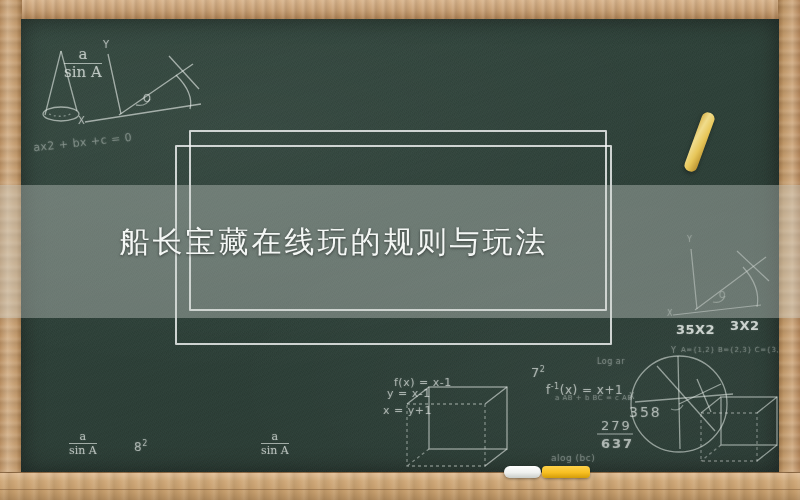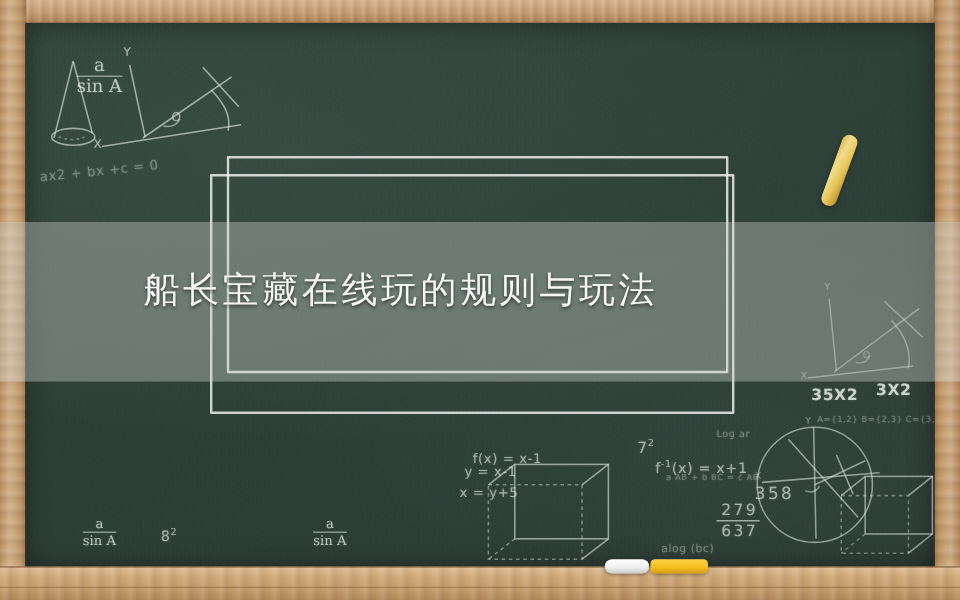--- a/index.html
+++ b/index.html
@@ -216,21 +216,21 @@
           <rect x="408" y="368" width="78" height="62"></rect>
           <rect x="386" y="385" width="78" height="62" stroke-dasharray="3 3" opacity="0.75"></rect>
           <path d="M408 368 L386 385"></path>
           <path d="M486 368 L464 385"></path>
           <path d="M486 430 L464 447"></path>
           <path d="M408 430 L386 447" stroke-dasharray="3 3" opacity="0.75"></path>
         </g>
       </svg>
       <div class="chalk-text" style="left:373px; top:357px; font-size:11px;">f(x) = x-1</div>
       <div class="chalk-text" style="left:366px; top:368px; font-size:11px;">y = x-1</div>
-      <div class="chalk-text" style="left:362px; top:385px; font-size:11px;">x = y+5</div>
+      <div class="chalk-text" style="left:362px; top:385px; font-size:11px;">x = y+1</div>
       <div class="chalk-text" style="left:510px; top:346px; font-size:13px;">
         <span>7</span><sup style="font-size:8px;">2</sup>
       </div>
       <div class="chalk-text faint" style="left:534px; top:375px; font-size:7px;">a AB + b BC = c AB</div>
       <div class="frac" style="left:48px; top:412px; font-size:11px;">
         <span class="num">a</span>
         <span class="bar"></span>
         <span class="den">sin A</span>
       </div>
       <div class="chalk-text" style="left:113px; top:420px; font-size:12px;">
@@ -267,21 +267,21 @@
 
         <g stroke="rgba(232,238,234,0.62)" stroke-width="1.2">
           <path d="M576 415 L612 415"></path>
         </g>
       </svg>
       <div class="chalk-text" style="left:525px; top:363px; font-size:12px;">
         <span>f</span><sup style="font-size:8px;">-1</sup><span>(x) = x+1</span>
       </div>
       <div class="chalk-text" style="left:608px; top:385px; font-size:14px; letter-spacing:2px;">358</div>
       <div class="chalk-text" style="left:580px; top:399px; font-size:13px; letter-spacing:2px;">279</div>
-      <div class="chalk-text" style="left:580px; top:417px; font-size:13px; letter-spacing:2px;">637</div>
+      <div class="chalk-text" style="left:580px; top:417px; font-size:13px; letter-spacing:2px;font-weight:bold;">637</div>
       <div class="chalk-text faint" style="left:530px; top:434px; font-size:9px;">alog (bc)</div>
       <div class="chalk-text faint" style="left:576px; top:338px; font-size:8px;">Log ar</div>
       <div class="chalk-text faint" style="left:608px; top:373px; font-size:8px;">X</div>
       <div class="chalk-text faint" style="left:650px; top:327px; font-size:8px;">Y</div>
     </div>
 
     <div class="chalk-layer">
       <div class="chalk-text bold" style="left:655px; top:303px; font-size:13px;font-weight:bold;">35X2</div>
       <div class="chalk-text bold" style="left:709px; top:299px; font-size:13px;font-weight:bold;">3X2</div>
       <div class="chalk-text faint" style="left:660px; top:327px; font-size:7px;">A={1,2} B={2,3} C={3,4}</div>

